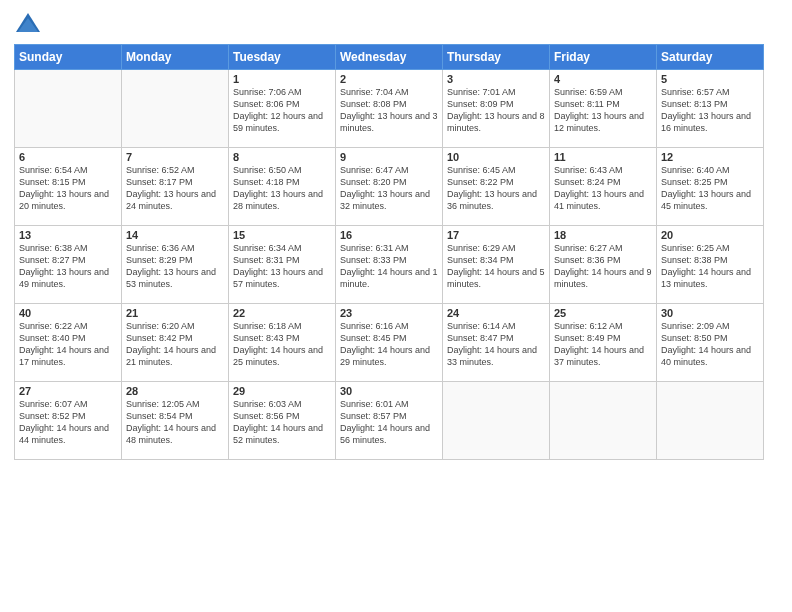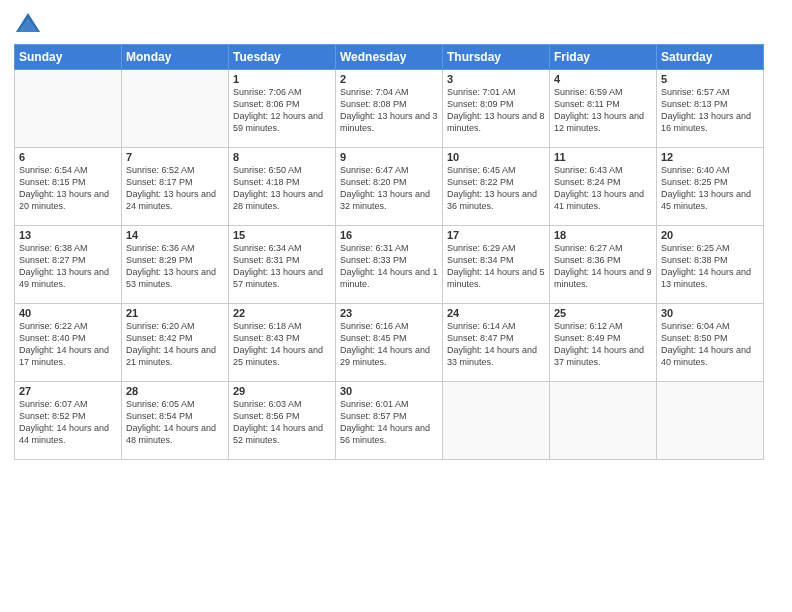--- a/index.html
+++ b/index.html
@@ -288,35 +288,35 @@
 Daylight: 14 hours and 33 minutes.</div>
           </td>
           <td>
             <span class="day-number">25</span>
             <div class="day-info">Sunrise: 6:12 AM
 Sunset: 8:49 PM
 Daylight: 14 hours and 37 minutes.</div>
           </td>
           <td>
             <span class="day-number">30</span>
-            <div class="day-info">Sunrise: 6:04 AM
+            <div class="day-info">Sunrise: 2:09 AM
 Sunset: 8:50 PM
 Daylight: 14 hours and 40 minutes.</div>
           </td>
         </tr>
         <tr>
           <td>
             <span class="day-number">27</span>
             <div class="day-info">Sunrise: 6:07 AM
 Sunset: 8:52 PM
 Daylight: 14 hours and 44 minutes.</div>
           </td>
           <td>
             <span class="day-number">28</span>
-            <div class="day-info">Sunrise: 6:05 AM
+            <div class="day-info">Sunrise: 12:05 AM
 Sunset: 8:54 PM
 Daylight: 14 hours and 48 minutes.</div>
           </td>
           <td>
             <span class="day-number">29</span>
             <div class="day-info">Sunrise: 6:03 AM
 Sunset: 8:56 PM
 Daylight: 14 hours and 52 minutes.</div>
           </td>
           <td>

